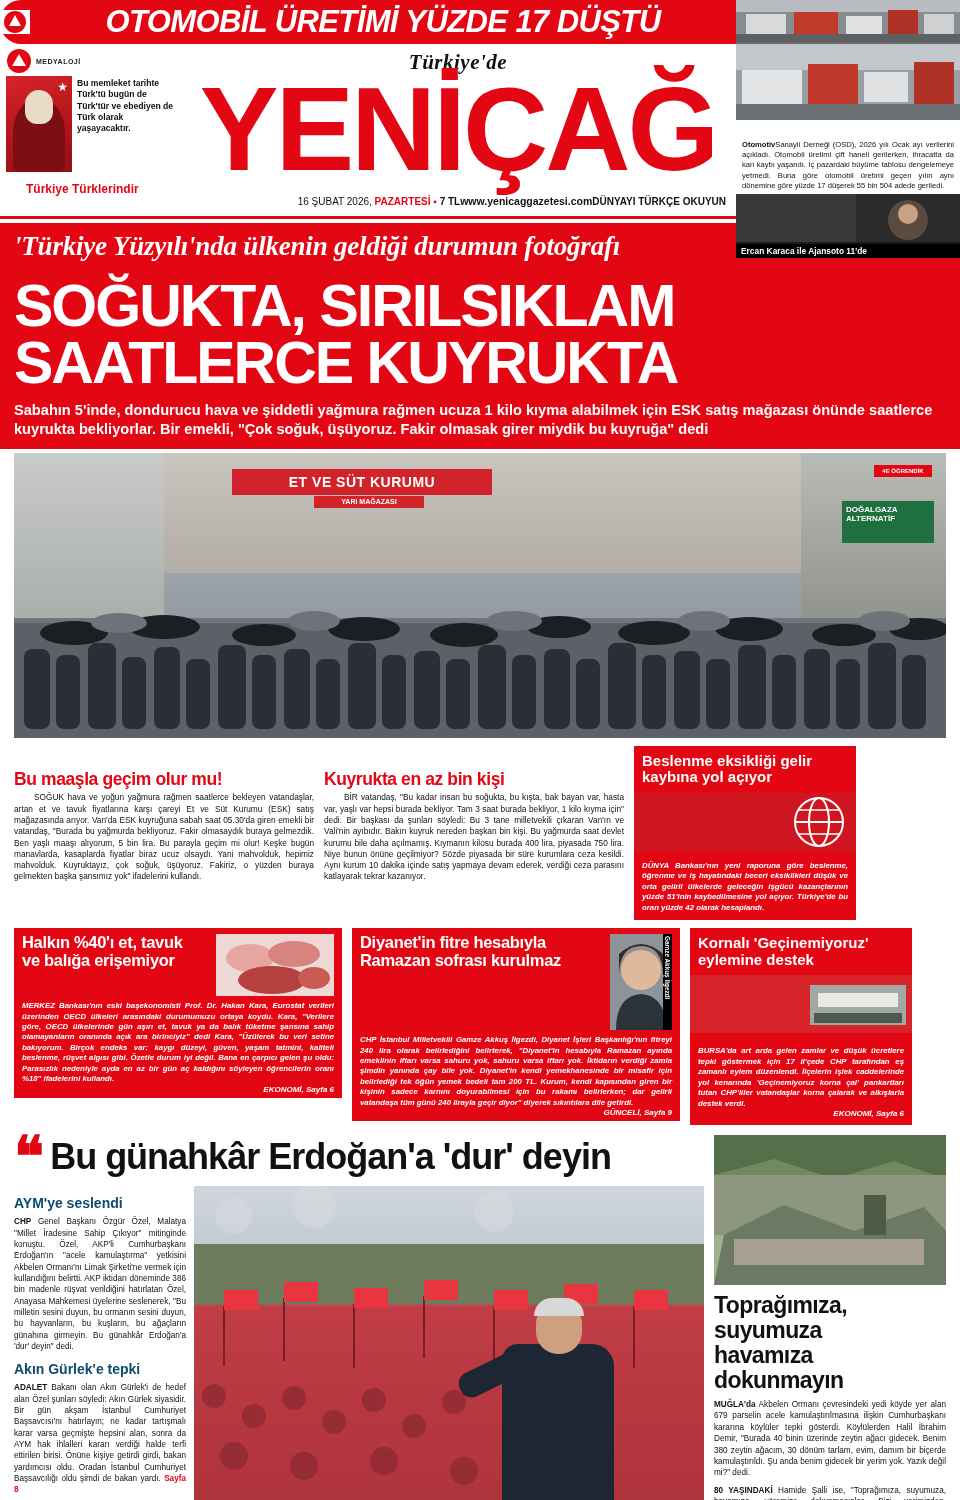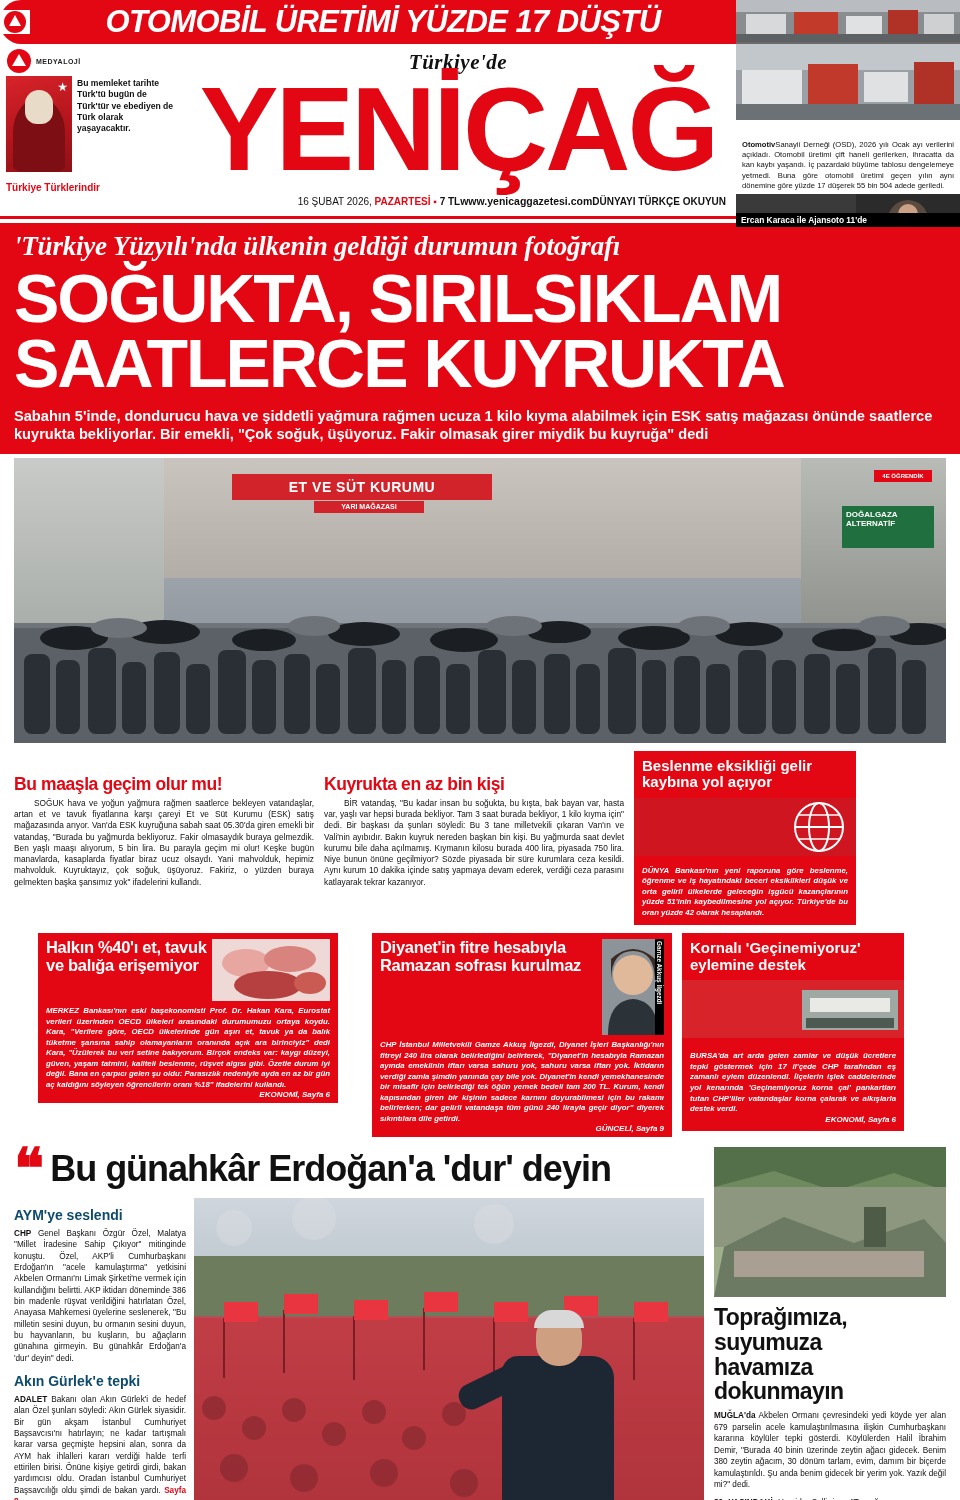--- a/index.html
+++ b/index.html
@@ -42,21 +42,21 @@
   .ataturk-photo .head {
     position:absolute; left:50%; top: 14px; transform: translateX(-50%);
     width: 28px; height: 34px; background:#e8dbc8; border-radius: 14px 14px 12px 12px;
   }
   .ataturk-photo .star {
     position:absolute; right:4px; top:5px; color:#fff; font-size:12px; line-height:1;
   }
   .mh-quote {
     font-size: 8.6px; line-height: 1.32; font-weight: bold; color:#111; padding-top:2px;
   }
-  .mh-sub { font-size: 10px; font-weight:bold; color:#e30613; margin-top: 10px; }
+  .mh-sub { font-size: 12px; font-weight:bold; color:#e30613; margin-top: 10px; margin-left: 20px; }
 
   .mh-center { flex: 1; display:flex; flex-direction:column; align-items:center; justify-content:flex-start; padding-top: 6px;}
   .mh-turkiyede {
     font-family: "Liberation Serif", serif; font-style: italic; font-weight: bold;
     font-size: 21px; color:#111; letter-spacing: .5px; margin-bottom: -6px;
   }
   .mh-title {
     font-family: "Liberation Sans", sans-serif;
     font-weight: bold; font-size: 118px; line-height: 1.02; color:#e30613;
     letter-spacing: -3px; text-align:center;
@@ -66,35 +66,35 @@
     font-size: 10px; padding: 6px 10px 0 10px; color:#111;
   }
   .mh-bottomline .red { color:#e30613; font-weight:bold; }
   .mh-www { font-weight:bold; font-size: 10.5px; }
   .mh-slogan { font-weight:bold; font-size: 10px; }
 
   .mh-right { width: 224px; border-left: 0; padding: 0; }
   .osd-photo { width: 224px; height: 76px; background:#7d7d7d; position:relative; overflow:hidden;}
   .osd-text { font-size: 7.6px; line-height: 1.34; padding: 20px 6px 0 6px; text-align: justify; }
   .osd-text b { font-weight:bold; }
-  .osd-strip { margin-top: 3px; height: 33px; background:#1b1b1b; position:relative; overflow:hidden; }
+  .osd-strip { margin-top: 3px; height: 64px; background:#1b1b1b; position:relative; overflow:hidden; }
   .osd-strip .cap {
     position:absolute; bottom:0; left:0; right:0; background:#000; color:#fff;
     font-size: 8.4px; font-weight:bold; padding: 2px 5px;
   }
 
   
   .lead { background:#e30613; color:#fff; padding: 8px 14px 10px 14px; margin-top: 4px; }
   .lead-kicker {
     font-family: "Liberation Serif", serif; font-style: italic; font-weight: bold;
     font-size: 27px; letter-spacing: -.2px;
   }
   .lead-title {
-    font-weight: bold; font-size: 68px; line-height: .96; letter-spacing: -2px;
-    margin-top: 4px;
+    font-weight: bold; font-size: 59px; line-height: .96; letter-spacing: -2px;
+    margin-top: 16px;
   }
   .lead-spot {
     font-weight: bold; font-size: 14.6px; line-height: 1.28; margin-top: 10px;
   }
 
   
   .mainphoto { width: 932px; height: 285px; margin: 4px 14px 0 14px; position: relative; overflow:hidden; background:#8e9298; }
   .mp-sky { position:absolute; inset:0; background: linear-gradient(#b9bfc6, #9aa1a8 45%, #7d848b 100%); }
   .mp-building {
     position:absolute; left: 150px; top: 0; width: 640px; height: 120px;
@@ -137,21 +137,21 @@
     background:#e30613; color:#fff; padding: 7px 8px; 
   }
   .promo .p-title { font-weight:bold; font-size: 15px; line-height: 1.1; }
   .promo .p-body { font-size: 7.8px; line-height: 1.35; font-style: italic; font-weight:bold; margin-top:6px; text-align: justify;}
   .promo-img { height: 58px; background:#3b6ea8; position:relative; overflow:hidden; }
 
   
   .band3 { display:flex; gap: 10px; margin: 8px 14px 0 14px; }
   .card-red { background:#e30613; color:#fff; padding: 6px 8px 0 8px; }
   .card-red .c-title { font-weight:bold; font-size: 16.5px; line-height:1.08; letter-spacing:-.3px; }
-  .card-wrap { width: 300px; margin-left: 24px; }
+  .card-wrap { width: 328px; }
   .card-body {
     font-size: 7.8px; line-height: 1.34; text-align: justify; font-style: italic; font-weight: bold;
     padding: 5px 0 0 0;
   }
   .meat-img { width: 118px; height: 62px; background:#e9a0a5; position:relative; overflow:hidden; }
   .face-img { width: 62px; height: 96px; background:#6c6f72; position:relative; overflow:hidden; }
   .sidecap {
     writing-mode: vertical-rl; font-size: 6.4px; font-weight:bold; color:#fff; background:#000;
     padding: 2px 1px; position:absolute; right:0; top:0; height:100%;
   }

